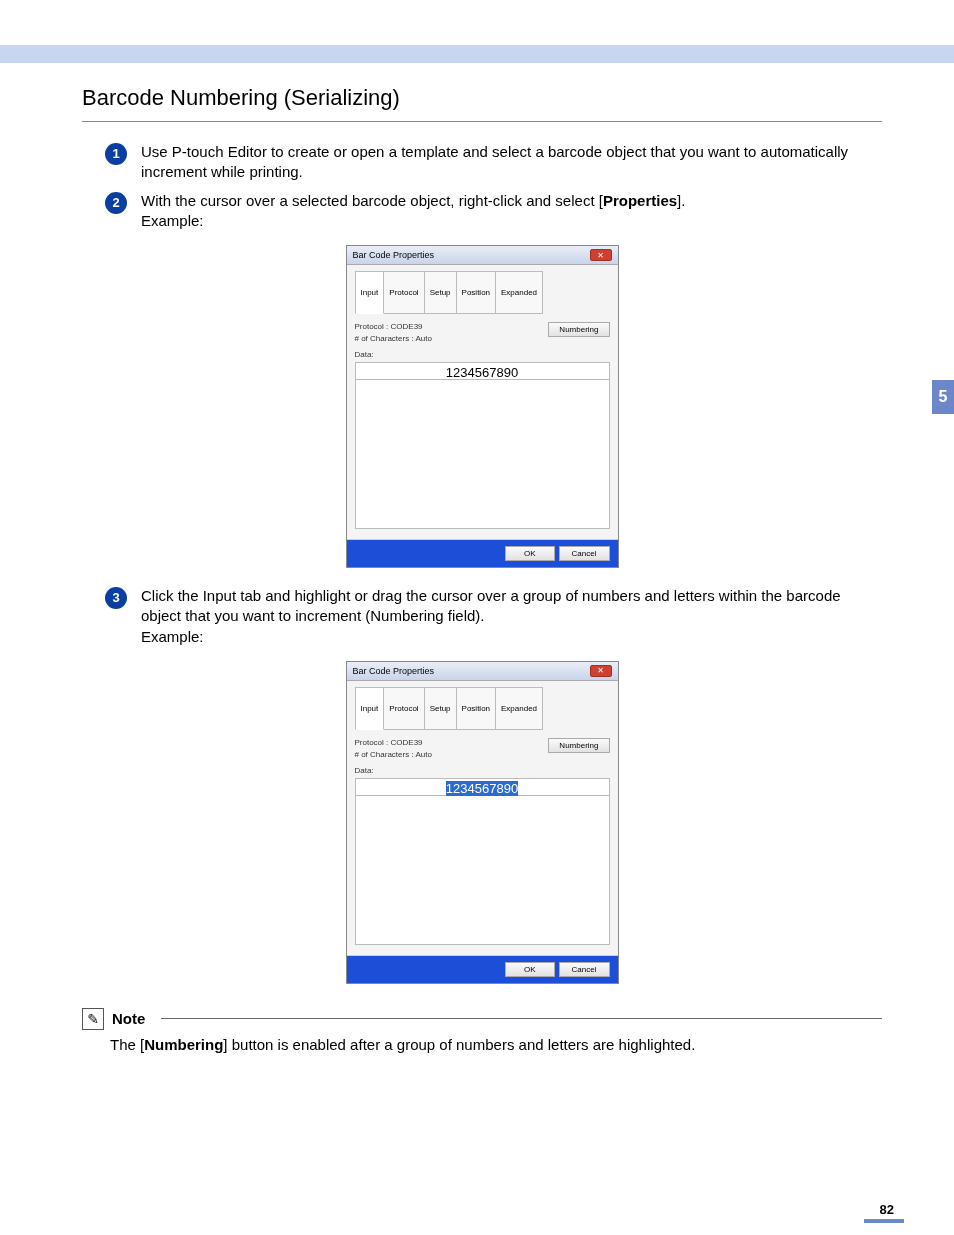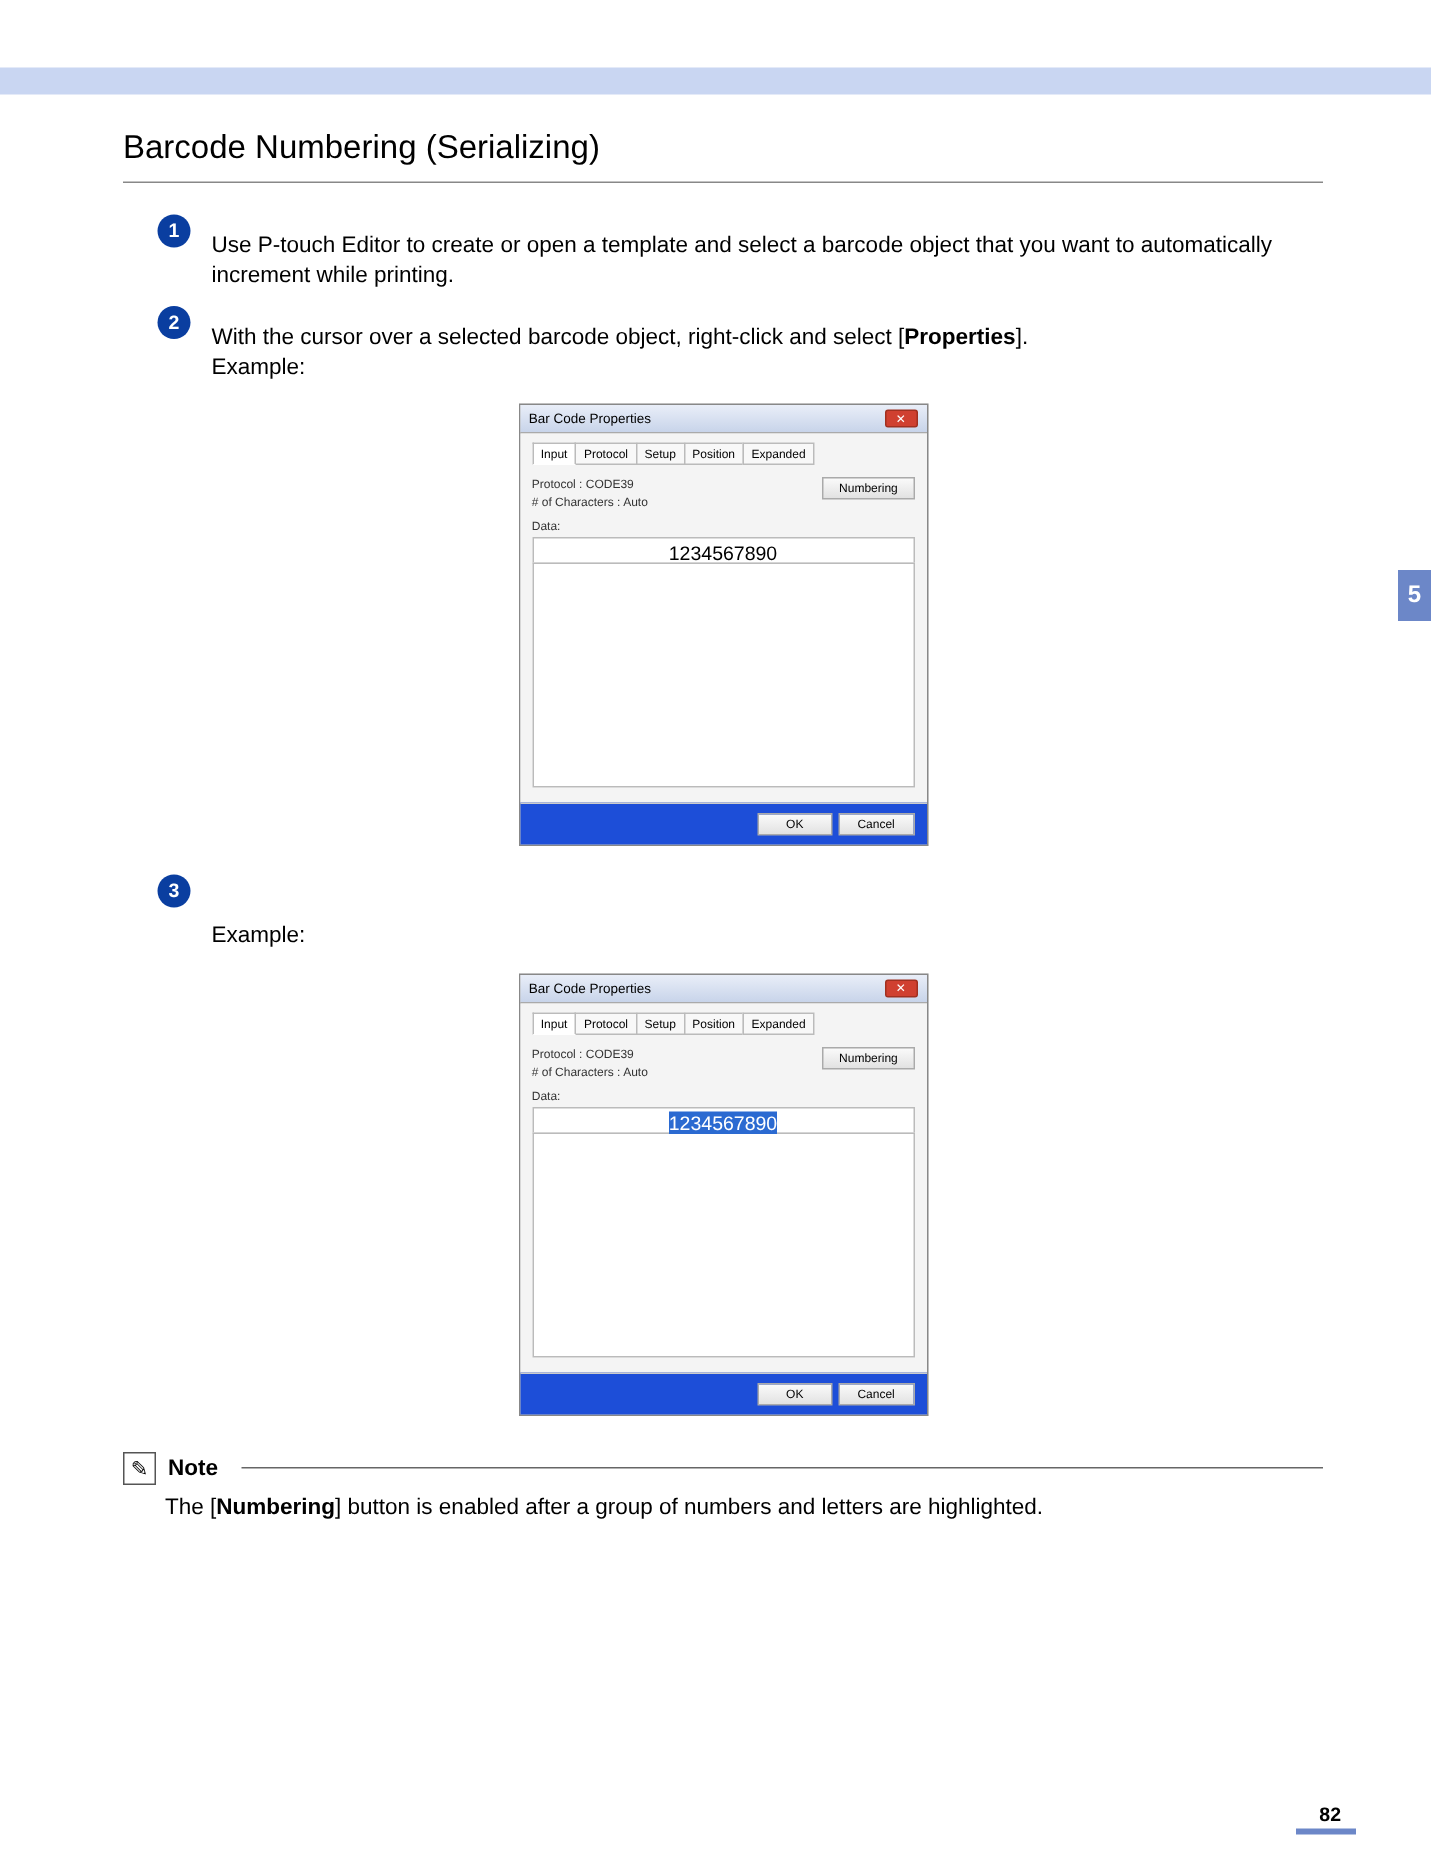--- a/index.html
+++ b/index.html
@@ -64,21 +64,21 @@
     color: #fff;
     font-size: 13px;
     font-weight: bold;
     display: flex;
     align-items: center;
     justify-content: center;
     flex-shrink: 0;
     margin-right: 14px;
     margin-top: 1px;
   }
-  .step-text { flex: 1; margin-top: 12px; }
+  .step-text { flex: 1; }
   .dialog-wrap {
     display: flex;
     justify-content: center;
     margin: 14px 0 18px 0;
   }
   .dialog {
     width: 273px;
     border: 1px solid #888;
     background: #eee;
     font-size: 9px;
@@ -109,21 +109,21 @@
     padding: 6px 8px 10px 8px;
   }
   .tabs {
     display: flex;
     font-size: 8px;
     margin-bottom: 8px;
   }
   .tab {
     border: 1px solid #bbb;
     background: #f8f8f8;
-    padding: 2px 5px;
+    padding: 16px 5px;
     margin-right: -1px;
   }
   .tab.active {
     border-bottom: 1px solid #fff;
     background: #fff;
     position: relative;
     z-index: 1;
   }
   .protocol-row { display: flex; justify-content: space-between; align-items: flex-start; margin-bottom: 3px; }
   .btn-small {
@@ -268,21 +268,21 @@
       <div class="dialog-footer">
         <div class="btn-small" style="padding:2px 18px;">OK</div>
         <div class="btn-small" style="padding:2px 12px;">Cancel</div>
       </div>
     </div>
   </div>
 
   <div class="step">
     <div class="step-num">3</div>
     <div class="step-text">
-      <br>
+      <span>Click the Input tab and highlight or drag the cursor over a group of numbers and letters within the barcode object that you want to increment (Numbering field).</span><br>
       <span>Example:</span>
     </div>
   </div>
 
   <div class="dialog-wrap">
     <div class="dialog">
       <div class="dialog-title">
         <span>Bar Code Properties</span>
         <span class="close-x">✕</span>
       </div>

